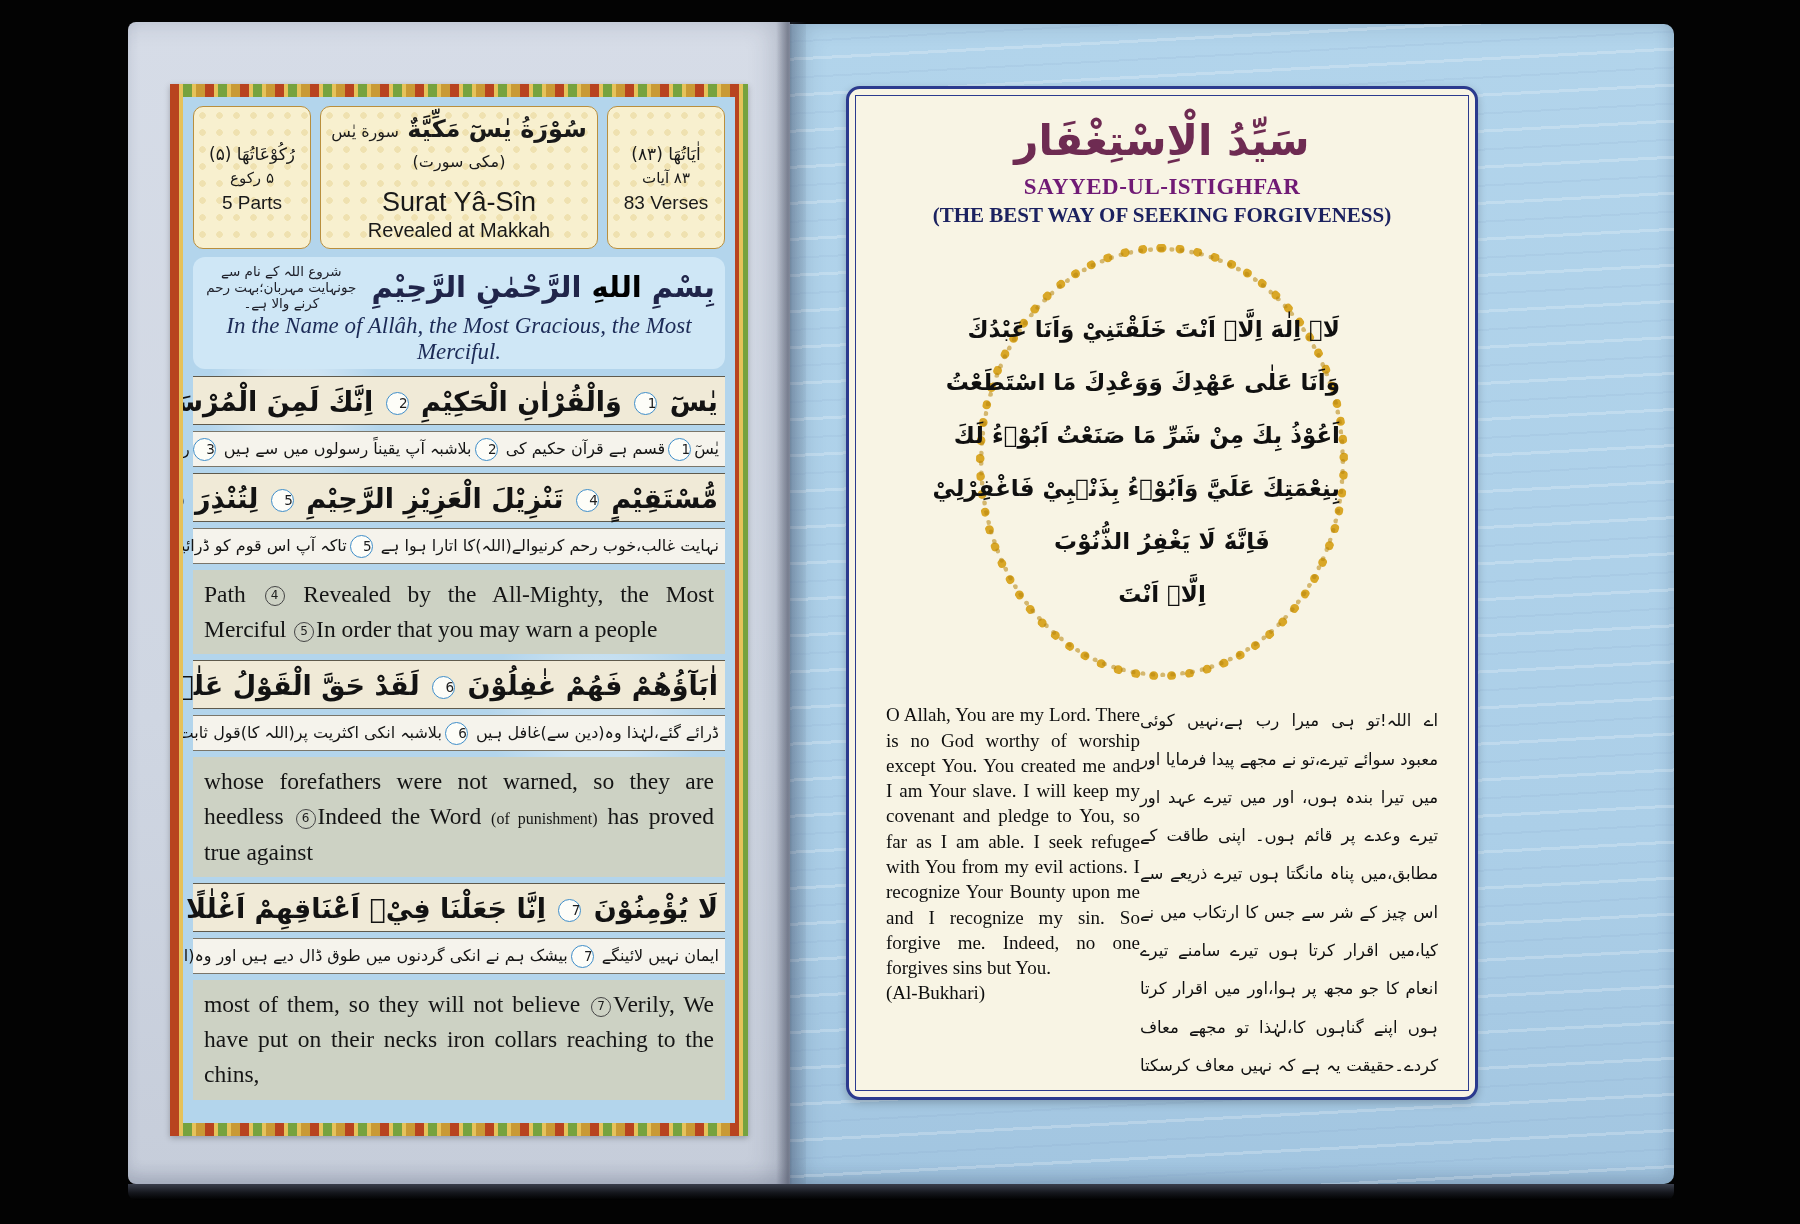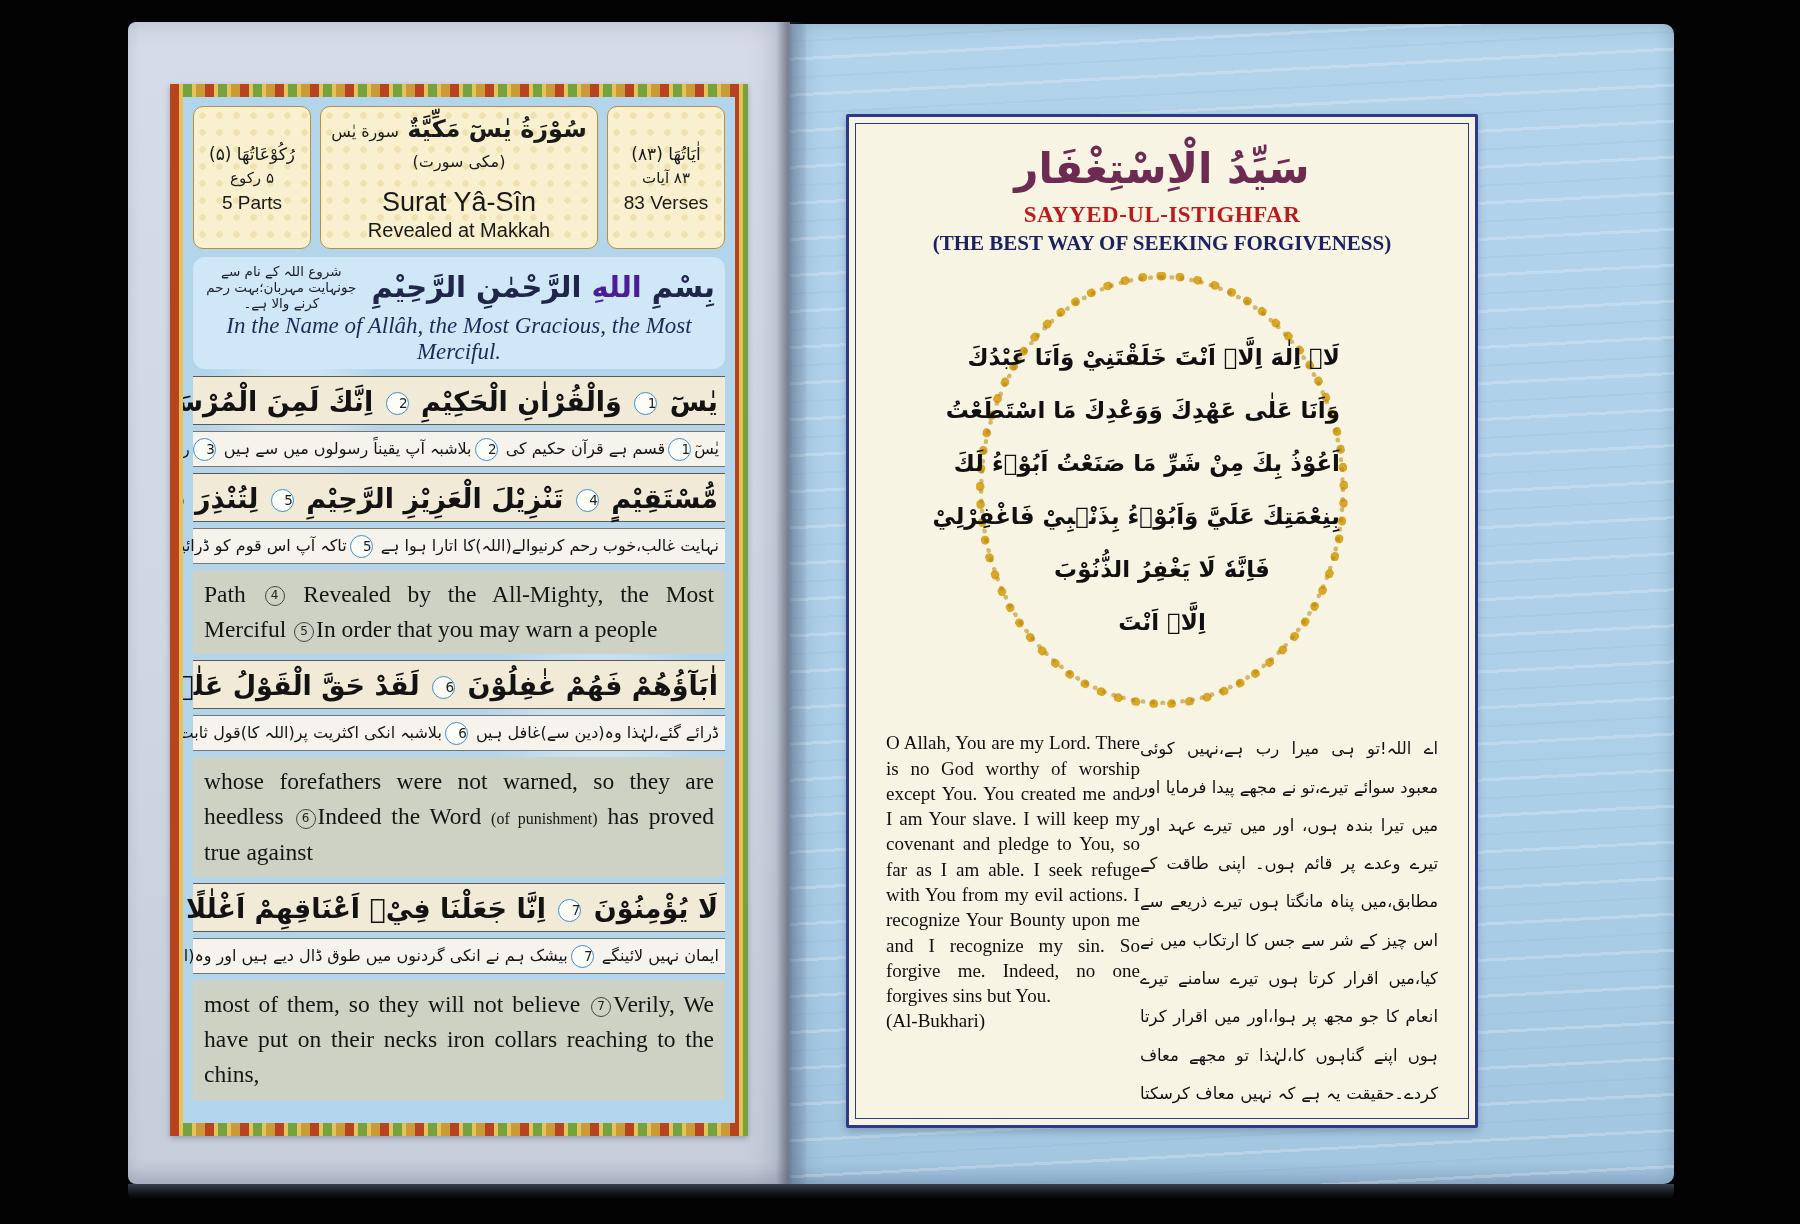--- a/index.html
+++ b/index.html
@@ -36,21 +36,21 @@
   .hdr-ur{font-family:"DejaVu Sans",sans-serif;font-size:15px;line-height:1.5;direction:rtl;}
   .hdr-en{font-family:"Liberation Sans",sans-serif;font-size:19px;line-height:1.35;}
   .hdr-ar-main{font-family:"DejaVu Sans",sans-serif;font-weight:bold;font-size:24px;direction:rtl;line-height:1.25;}
   .hdr-ar-sub{font-size:16px;font-weight:normal;}
   .hdr-title{font-size:27px;line-height:1.1;margin-top:14px;}
   .hdr-subtitle{font-size:20px;line-height:1.25;}
 
   .bismillah{background:#cfe7f6;border-radius:12px;padding:6px 10px 4px;margin-bottom:7px;text-align:center;}
   .bism-line{direction:rtl;display:flex;align-items:center;justify-content:center;gap:12px;}
   .bism-ar{font-family:"DejaVu Sans",sans-serif;font-weight:bold;font-size:29px;color:#20254a;white-space:nowrap;}
-  .bism-allah{color:#4c1d95;}
+  .bism-allah{color:#000000;}
   .bism-ur{font-family:"DejaVu Sans",sans-serif;font-size:13.5px;color:#20222c;}
   .bism-en{font-style:italic;font-size:23px;color:#1c2b57;margin-top:2px;}
 
   .block{margin-bottom:6px;}
   .block-arabic{background:#f0ead7;border-top:1.5px solid #5f5a4c;border-bottom:1.5px solid #5f5a4c;
     padding:9px 7px 7px;direction:rtl;
     font-family:"DejaVu Sans",sans-serif;font-weight:bold;font-size:27px;color:#131313;
     text-align:justify;text-align-last:justify;white-space:nowrap;}
   .block-urdu{background:#f5f3ec;border-top:1px solid #7a766a;border-bottom:1px solid #7a766a;
     padding:6px 6px 5px;direction:rtl;
@@ -72,28 +72,28 @@
 
   
   .page-right{position:absolute;left:662px;top:2px;width:884px;height:1160px;
     background:linear-gradient(180deg,#b2d4eb 0%,#accfe8 70%,#a2c5e0 100%);
     border-radius:0 10px 10px 0;
     box-shadow:inset 14px 0 22px rgba(40,60,90,.20), inset -6px -8px 14px rgba(40,60,90,.15);}
   .page-right .watermark{position:absolute;inset:0;border-radius:0 10px 10px 0;
     background:repeating-linear-gradient(-3deg,transparent 0 16px,rgba(255,255,255,.22) 16px 19px,transparent 19px 34px,rgba(120,150,190,.10) 34px 36px);
     pointer-events:none;}
   .panel-outer{position:absolute;left:56px;top:62px;width:632px;height:1014px;box-sizing:border-box;
-    background:#f8f4e4;border:3px solid #2b3a8e;padding:6px;border-radius:2px;
-    box-shadow:0 3px 8px rgba(0,0,0,.22);margin-top:28px;}
+    background:#f8f4e4;border:3px solid #2b3a8e;padding:6px;border-radius:14px;
+    box-shadow:0 3px 8px rgba(0,0,0,.22);}
   .panel-inner{width:100%;height:100%;box-sizing:border-box;border:1.5px solid #2b3a8e;
     background:#f8f4e4;text-align:center;overflow:hidden;}
 
   .rp-title-ar{font-family:"DejaVu Sans",sans-serif;font-weight:bold;font-size:42px;color:#6e2b52;
     direction:rtl;margin-top:20px;line-height:1.2;}
-  .rp-title-en{font-family:"Liberation Serif",serif;font-weight:bold;font-size:23px;color:#b91c1c;margin-top:8px;letter-spacing:.5px;}
+  .rp-title-en{font-family:"Liberation Serif",serif;font-weight:bold;font-size:23px;color:#701a75;margin-top:8px;letter-spacing:.5px;}
   .rp-sub-en{font-family:"Liberation Serif",serif;font-weight:bold;font-size:21px;color:#1c2260;margin-top:3px;}
 
   .oval{position:relative;width:372px;height:436px;margin:16px auto 0;}
   .oval .ring{position:absolute;inset:0;border:9px dotted #d9a727;border-radius:50%;}
   .oval .ring2{position:absolute;inset:3px;border:5px dotted #b7860f;border-radius:50%;opacity:.55;}
   .prayer{position:absolute;left:8px;right:8px;top:50%;transform:translateY(-50%);
     direction:rtl;font-family:"DejaVu Sans",sans-serif;font-weight:bold;font-size:23px;color:#101010;line-height:2.3;}
   .prayer-line{white-space:nowrap;}
   .red-word{color:#bf2317;}
 

